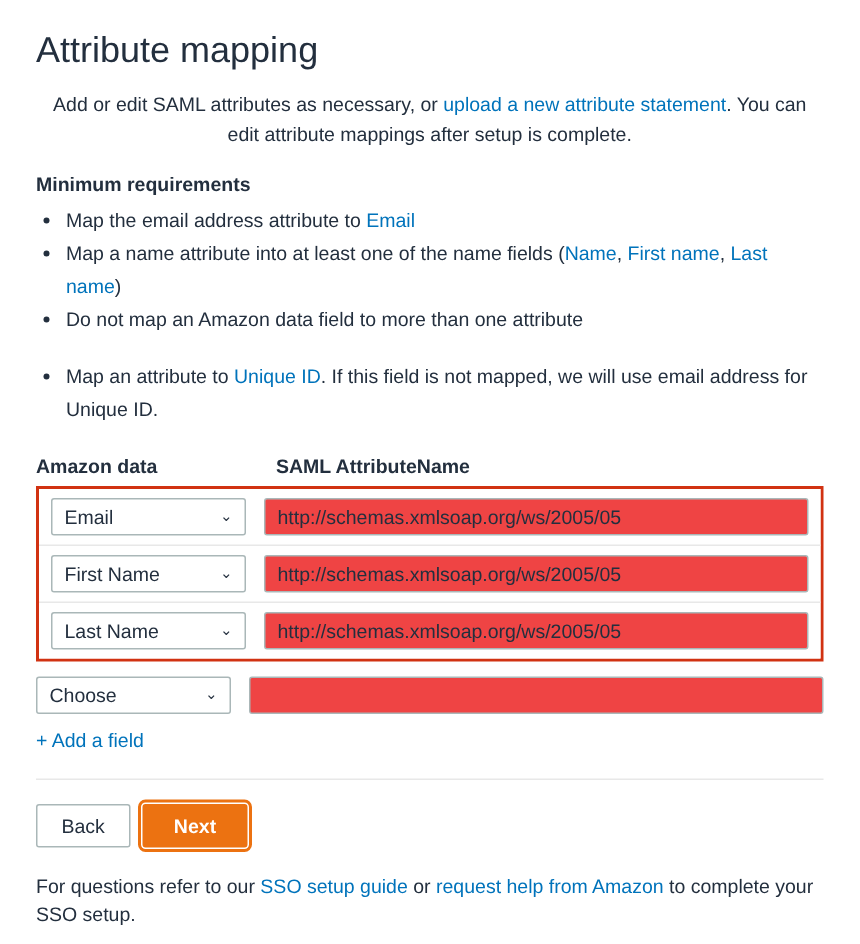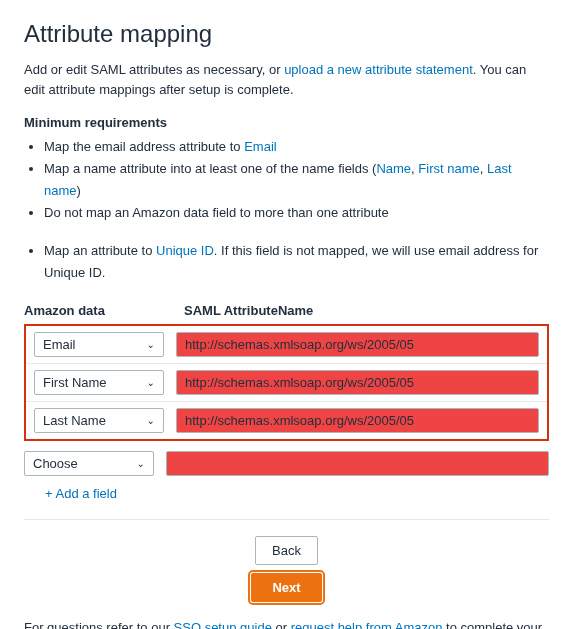--- a/index.html
+++ b/index.html
@@ -15,20 +15,21 @@
     h1 {
       font-size: 24px;
       font-weight: 400;
       margin-bottom: 12px;
       color: #232f3e;
     }
     .intro {
       margin-bottom: 16px;
       line-height: 1.5;
       color: #232f3e;
+      text-align: center;
     }
     .intro a {
       color: #0073bb;
       text-decoration: none;
     }
     .section-title {
       font-weight: 700;
       margin-bottom: 6px;
       font-size: 13px;
     }
@@ -115,25 +116,24 @@
       align-items: center;
       padding: 0;
       margin-bottom: 10px;
     }
     .add-field-link {
       color: #0073bb;
       text-decoration: none;
       font-size: 13px;
       margin-bottom: 18px;
       display: block;
-      margin-left: 21px;
     }
     .button-row {
       display: flex;
-      flex-direction: column;
+      flex-direction: row;
       align-items: center;
       gap: 8px;
       margin-bottom: 16px;
     }
     .btn-back {
       background: #fff;
       border: 1px solid #aab7b8;
       padding: 6px 16px;
       font-size: 13px;
       color: #232f3e;

